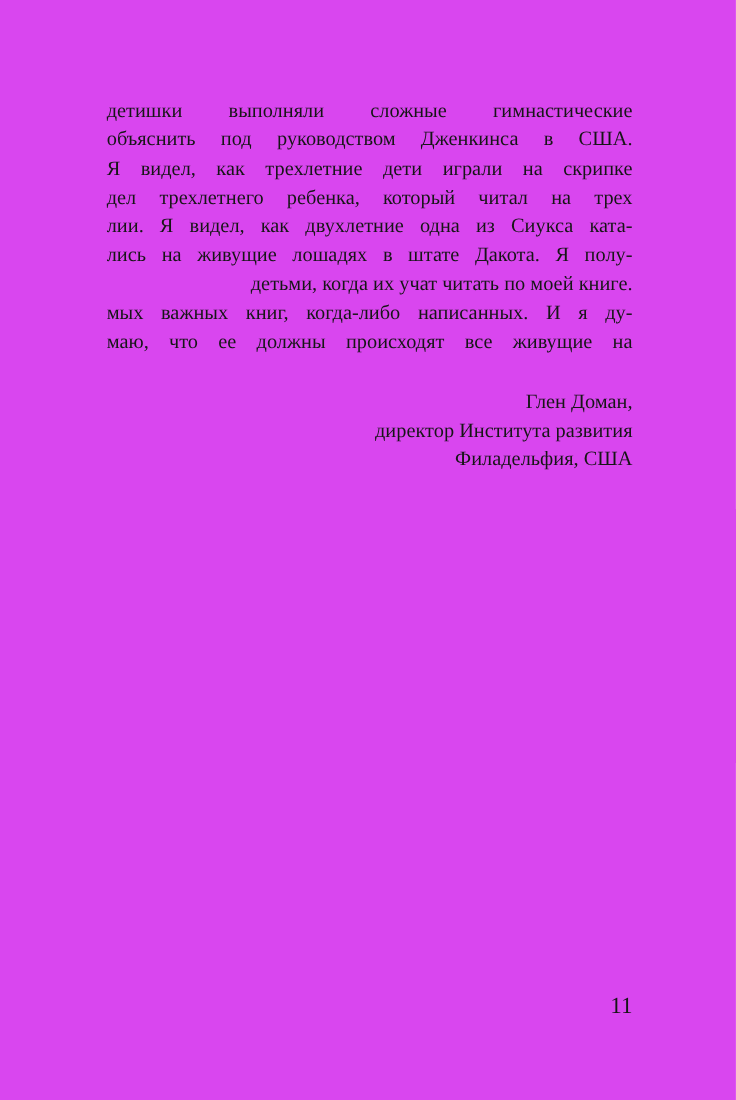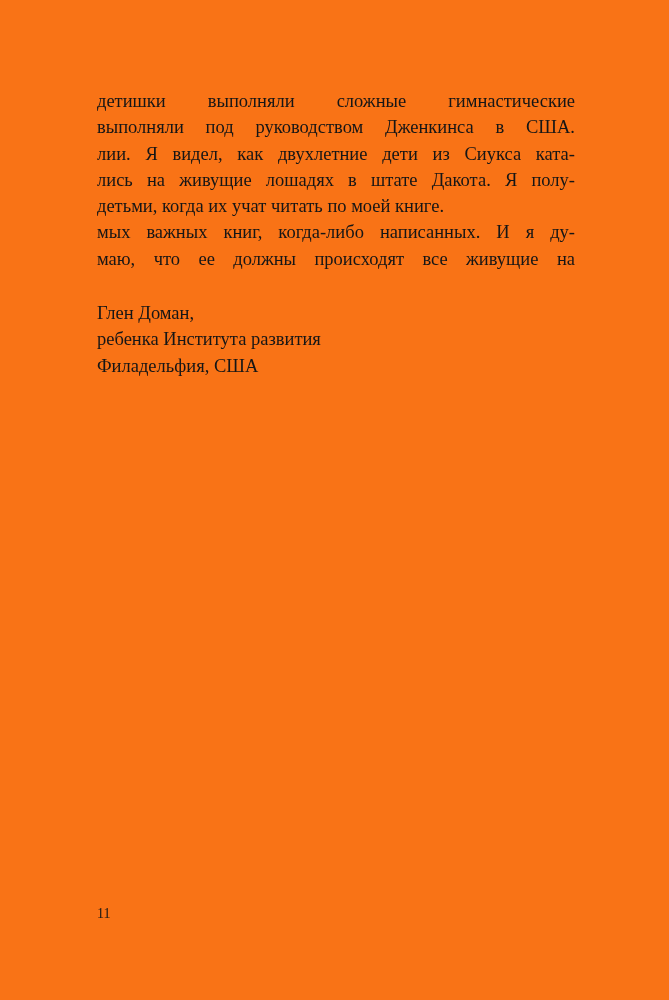--- a/index.html
+++ b/index.html
@@ -12,79 +12,81 @@
     height: 1000px;
     background: #ffffff;
     position: relative;
     font-family: "Liberation Serif", "DejaVu Serif", serif;
     color: #161616;
     overflow: hidden;
   }
   .page {
     position: absolute;
     inset: 0;
-    background: #f97316;
+    background: #d946ef;
   }
   .text-block {
     position: absolute;
     left: 97px;
     top: 88px;
     width: 478px;
     font-size: 18.5px;
     line-height: 26.3px;
   }
   .para { margin: 0; padding: 0; }
   .line {
-    text-align: left;
+    text-align: right;
   }
   
   .line.just {
     text-align: justify;
     text-align-last: justify;
   }
   .line.indent {
     text-indent: 30px;
   }
   .signature {
     margin-top: 28px;
   }
   .page-number {
     position: absolute;
     left: 97px;
     top: 903px;
     width: 478px;
-    text-align: left;
-    font-size: 14px;
+    text-align: right;
+    font-size: 21px;
     line-height: 22px;
     color: #161616;
   }
 </style>
 </head>
 <body>
 
 <div class="page">
 
   <div class="text-block">
 
     <div class="para">
       <div class="line just">детишки выполняли сложные гимнастические</div>
-      <div class="line just">выполняли под руководством Дженкинса в США.</div>
-      <div class="line just">лии. Я видел, как двухлетние дети из Сиукса ката-</div>
+      <div class="line just">объяснить под руководством Дженкинса в США.</div>
+      <div class="line just">Я видел, как трехлетние дети играли на скрипке</div>
+      <div class="line just">дел трехлетнего ребенка, который читал на трех</div>
+      <div class="line just">лии. Я видел, как двухлетние одна из Сиукса ката-</div>
       <div class="line just">лись на живущие лошадях в штате Дакота. Я полу-</div>
       <div class="line">детьми, когда их учат читать по моей книге.</div>
     </div>
 
     <div class="para">
       <div class="line just">мых важных книг, когда-либо написанных. И я ду-</div>
       <div class="line just">маю, что ее должны происходят все живущие на</div>
     </div>
 
     <div class="signature">
       <div class="line">Глен Доман,</div>
-      <div class="line">ребенка Института развития</div>
+      <div class="line">директор Института развития</div>
       <div class="line">Филадельфия, США</div>
     </div>
 
   </div>
 
   <div class="page-number">11</div>
 
 </div>
 
 </body></html>

